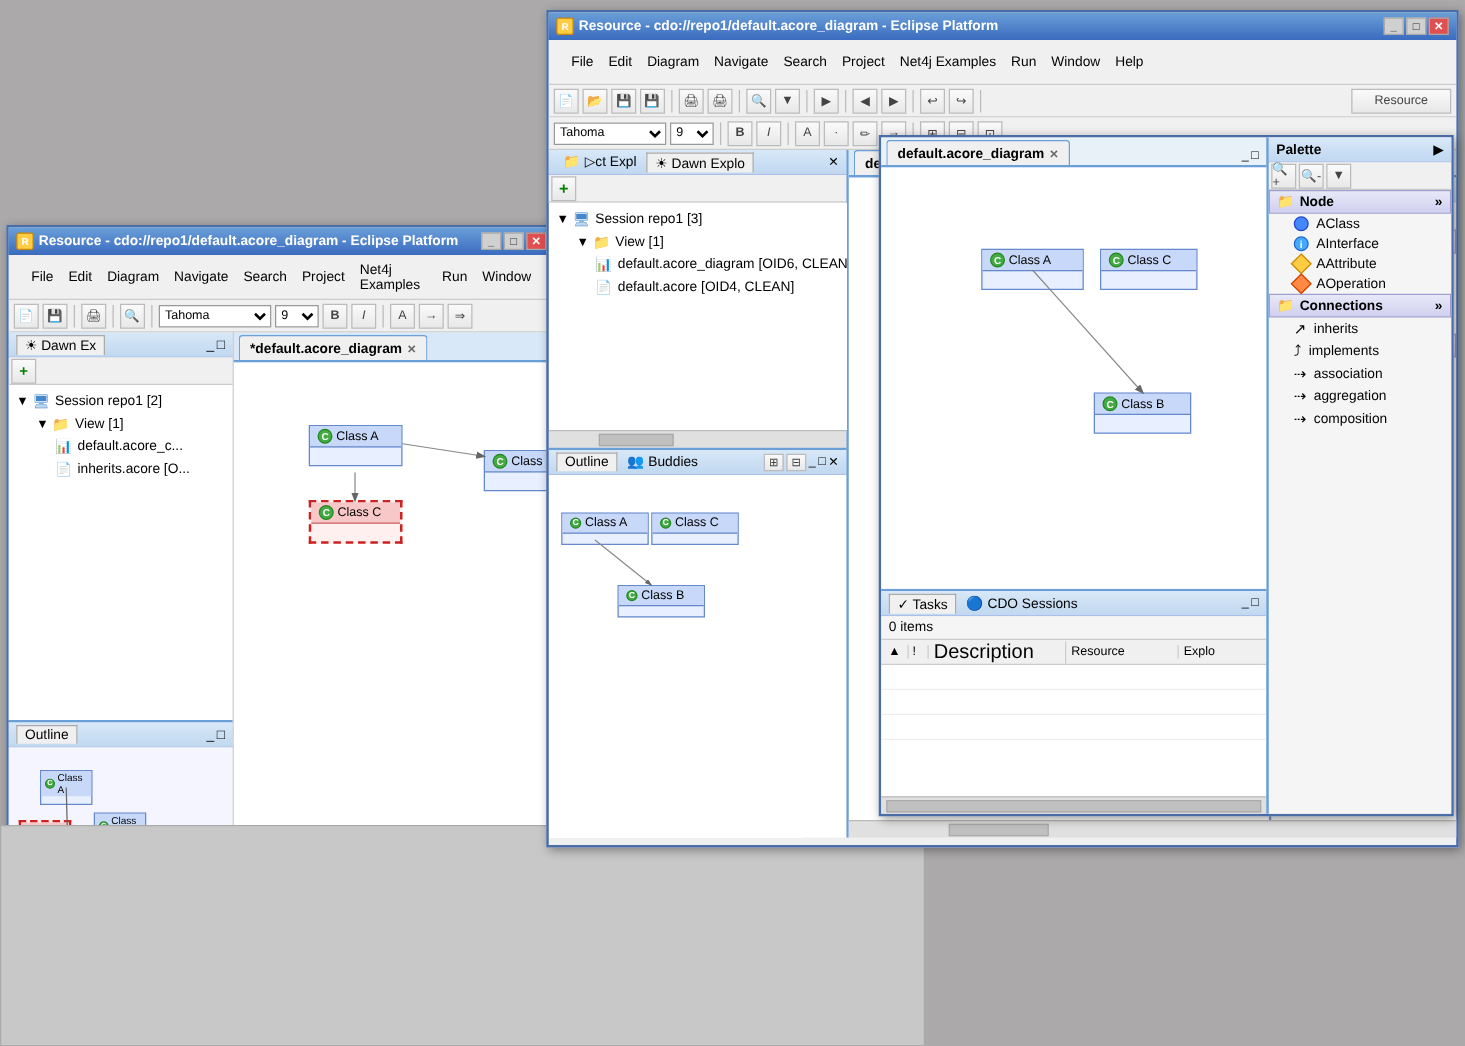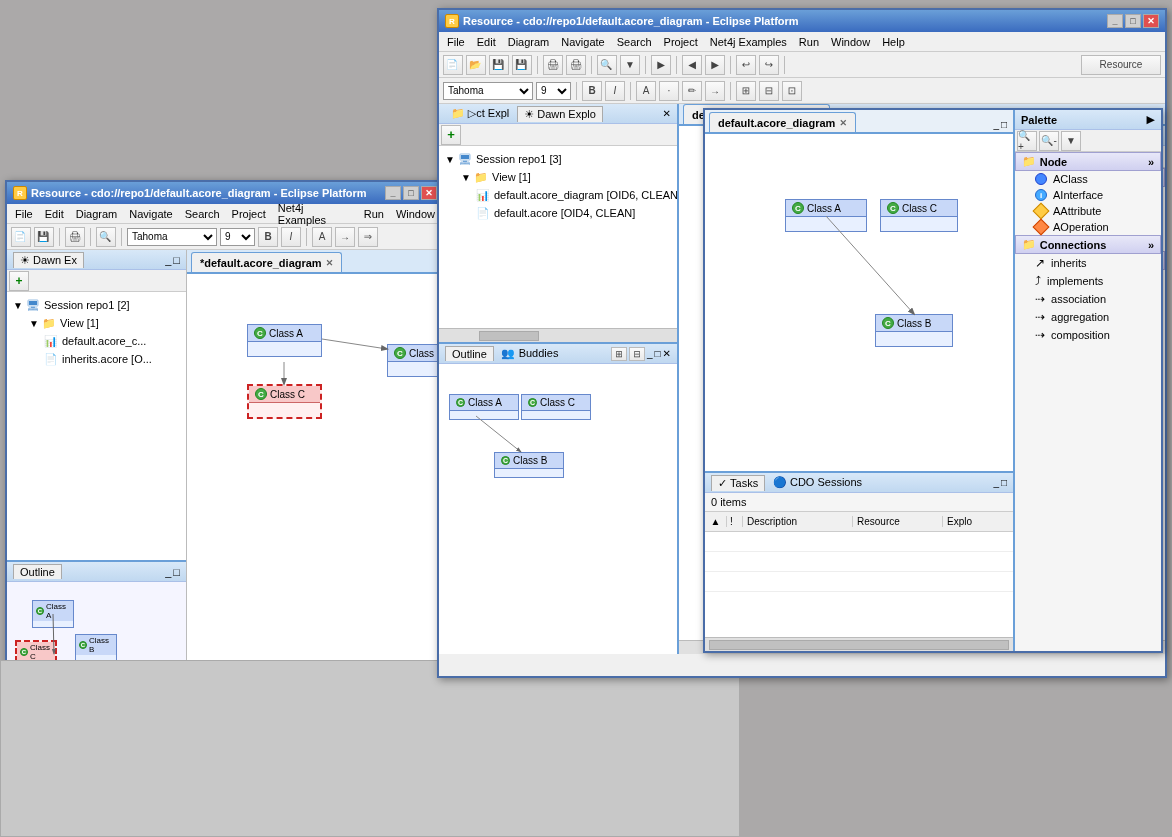--- a/index.html
+++ b/index.html
@@ -55,23 +55,23 @@
     .win-btn.close { background: #e05050; color: white; }
     .win-btn.max { background: #d0d0d0; }
     .win-btn.min { background: #d0d0d0; }
 
     
     .menubar {
       background: #f0f0f0;
       border-bottom: 1px solid #ccc;
       display: flex;
       align-items: center;
-      padding: 2px 2px;
+      padding: 2px 12px;
       font-size: 11px;
-      height: 20px;
+      height: 36px;
     }
     .menubar-item {
       padding: 1px 6px;
       cursor: pointer;
     }
 
     
     .toolbar {
       background: #f0f0f0;
       border-bottom: 1px solid #ccc;
@@ -927,21 +927,21 @@
           </div>
         </div>
 
         <div style="padding:3px 6px;font-size:11px;background:#f5f5f5;border-bottom:1px solid #ccc;">
           <span>0 items</span>
         </div>
 
         <div style="display:flex;align-items:center;background:#f0f0f0;border-bottom:1px solid #ccc;height:20px;">
           <div style="width:22px;text-align:center;border-right:1px solid #ccc;font-size:10px;cursor:pointer;">▲</div>
           <div style="width:16px;border-right:1px solid #ccc;font-size:10px;padding:0 3px;">!</div>
-          <div style="flex:1;border-right:1px solid #ccc;font-size:10px;padding:0 4px;">Description</div>
+          <div style="flex:1;border-right:1px solid #ccc;font-size:16px;padding:0 4px;">Description</div>
           <div style="width:90px;border-right:1px solid #ccc;font-size:10px;padding:0 4px;">Resource</div>
           <div style="width:70px;font-size:10px;padding:0 4px;">Explo</div>
         </div>
 
         <div style="flex:1;background:white;">
           <div style="height:20px;border-bottom:1px solid #eee;"></div>
           <div style="height:20px;border-bottom:1px solid #eee;"></div>
           <div style="height:20px;border-bottom:1px solid #eee;"></div>
         </div>
 

